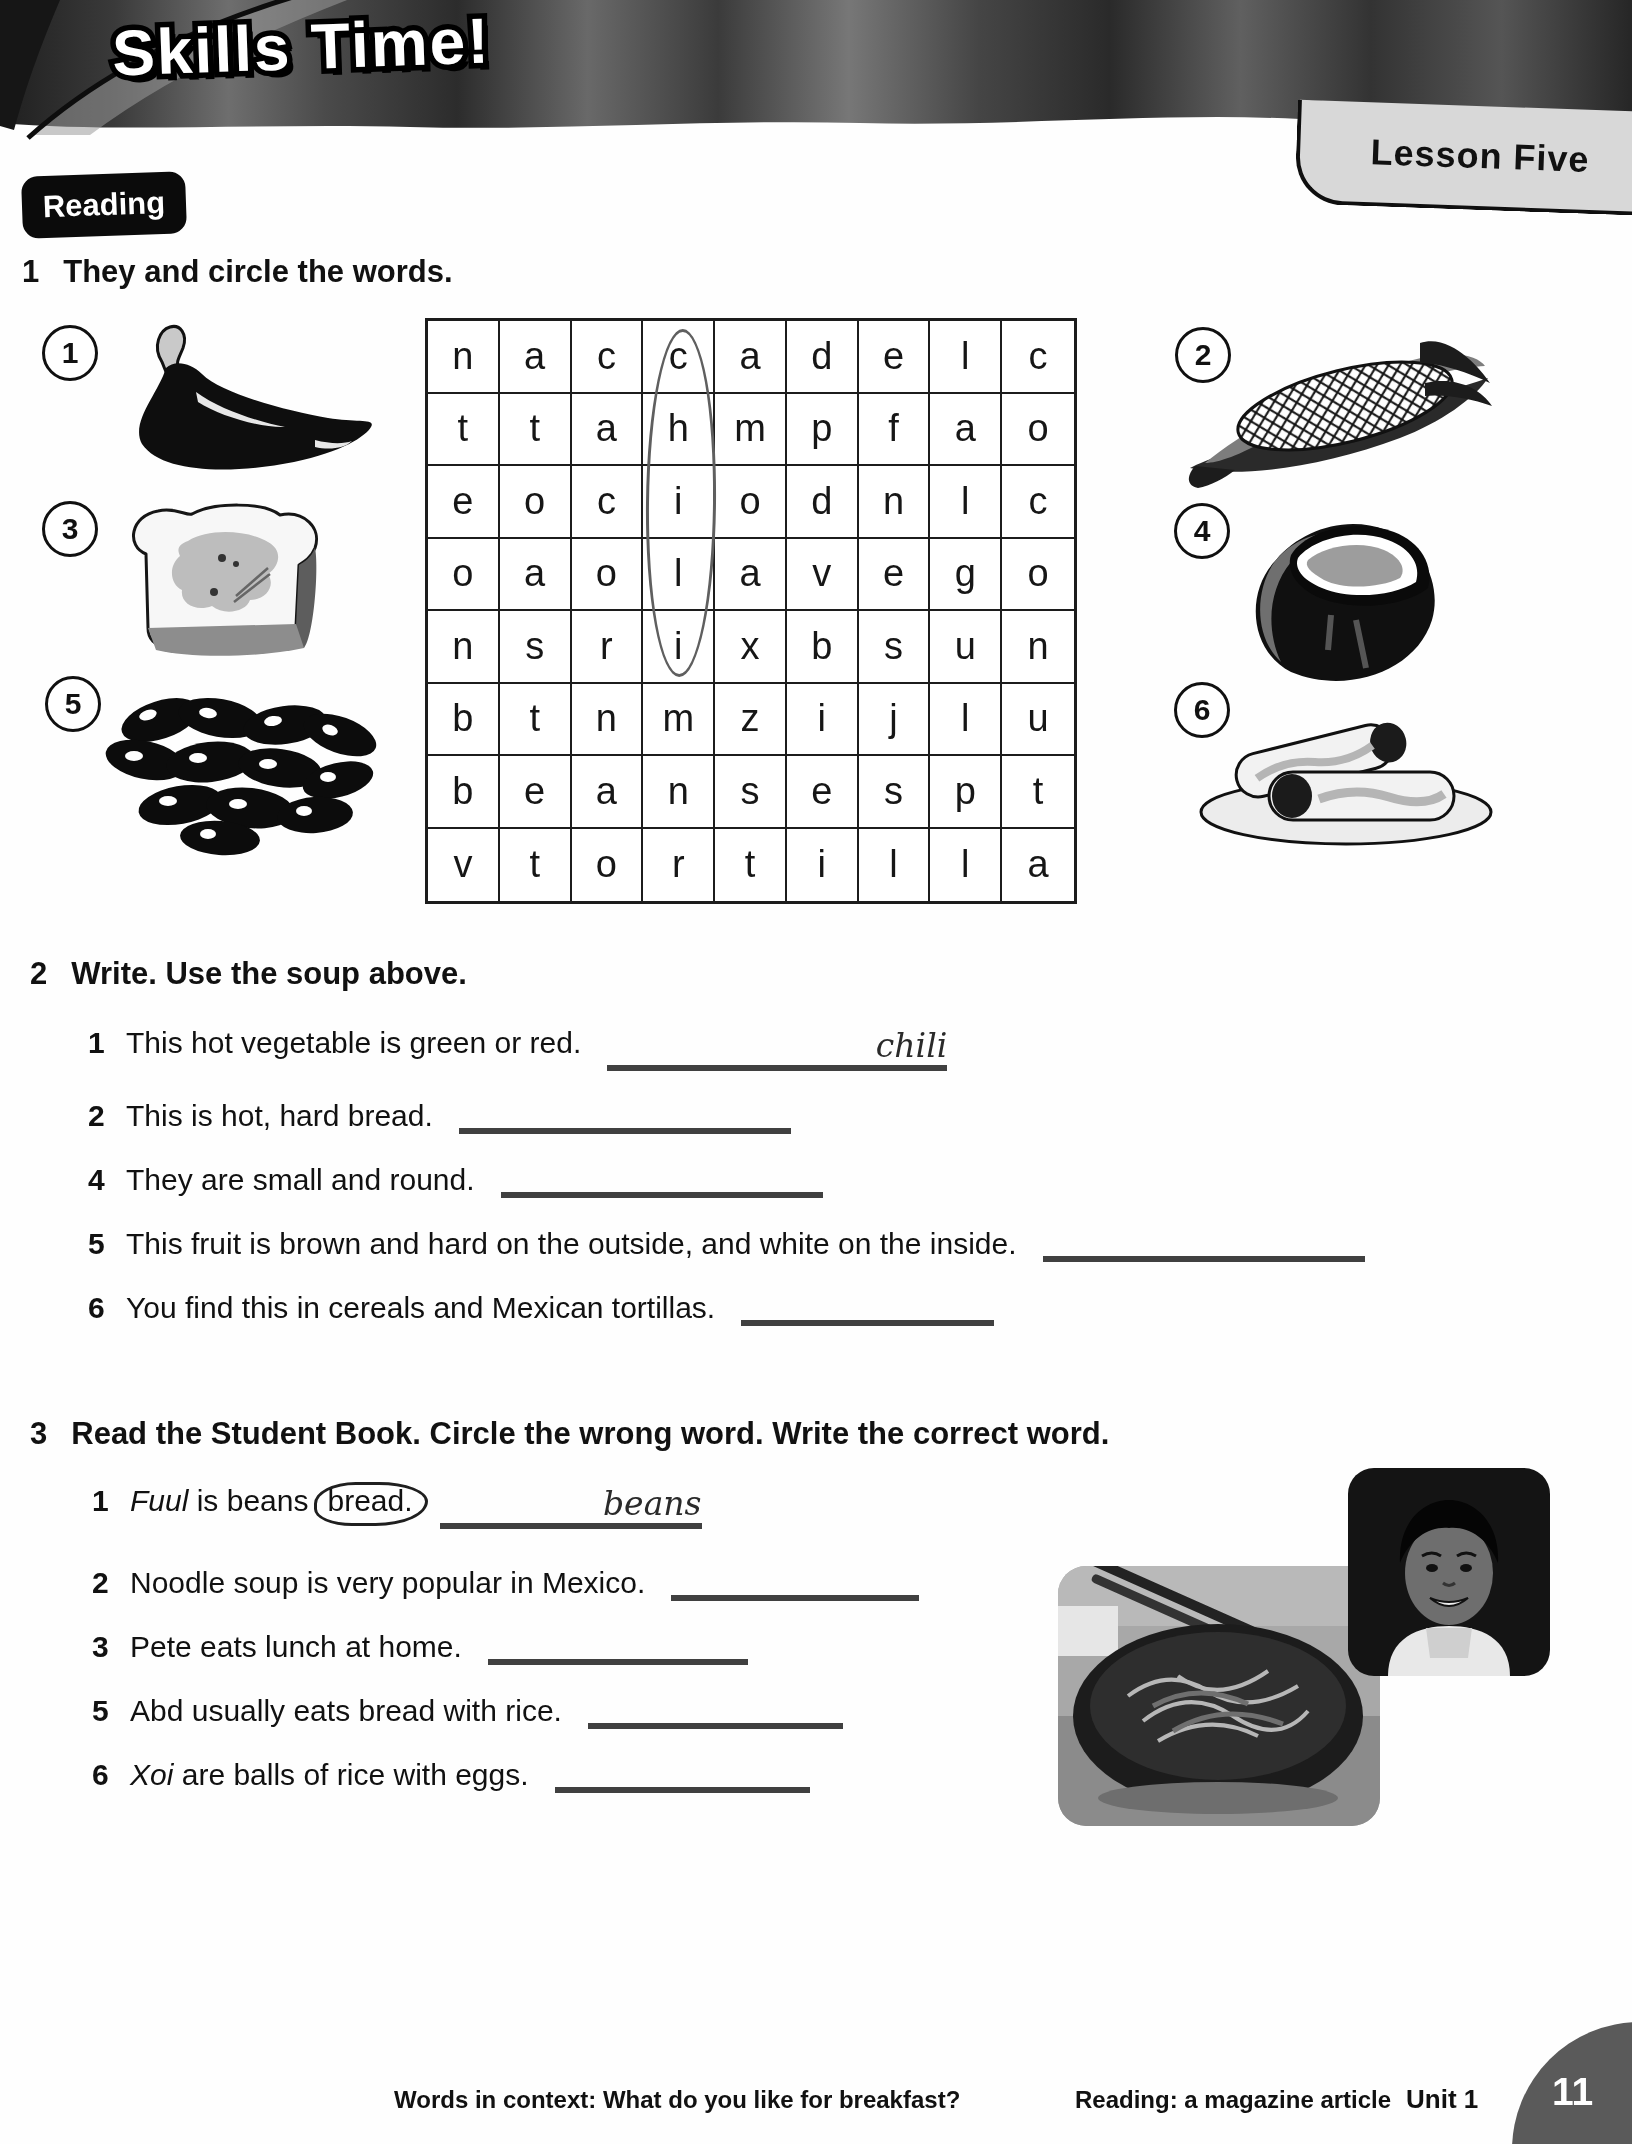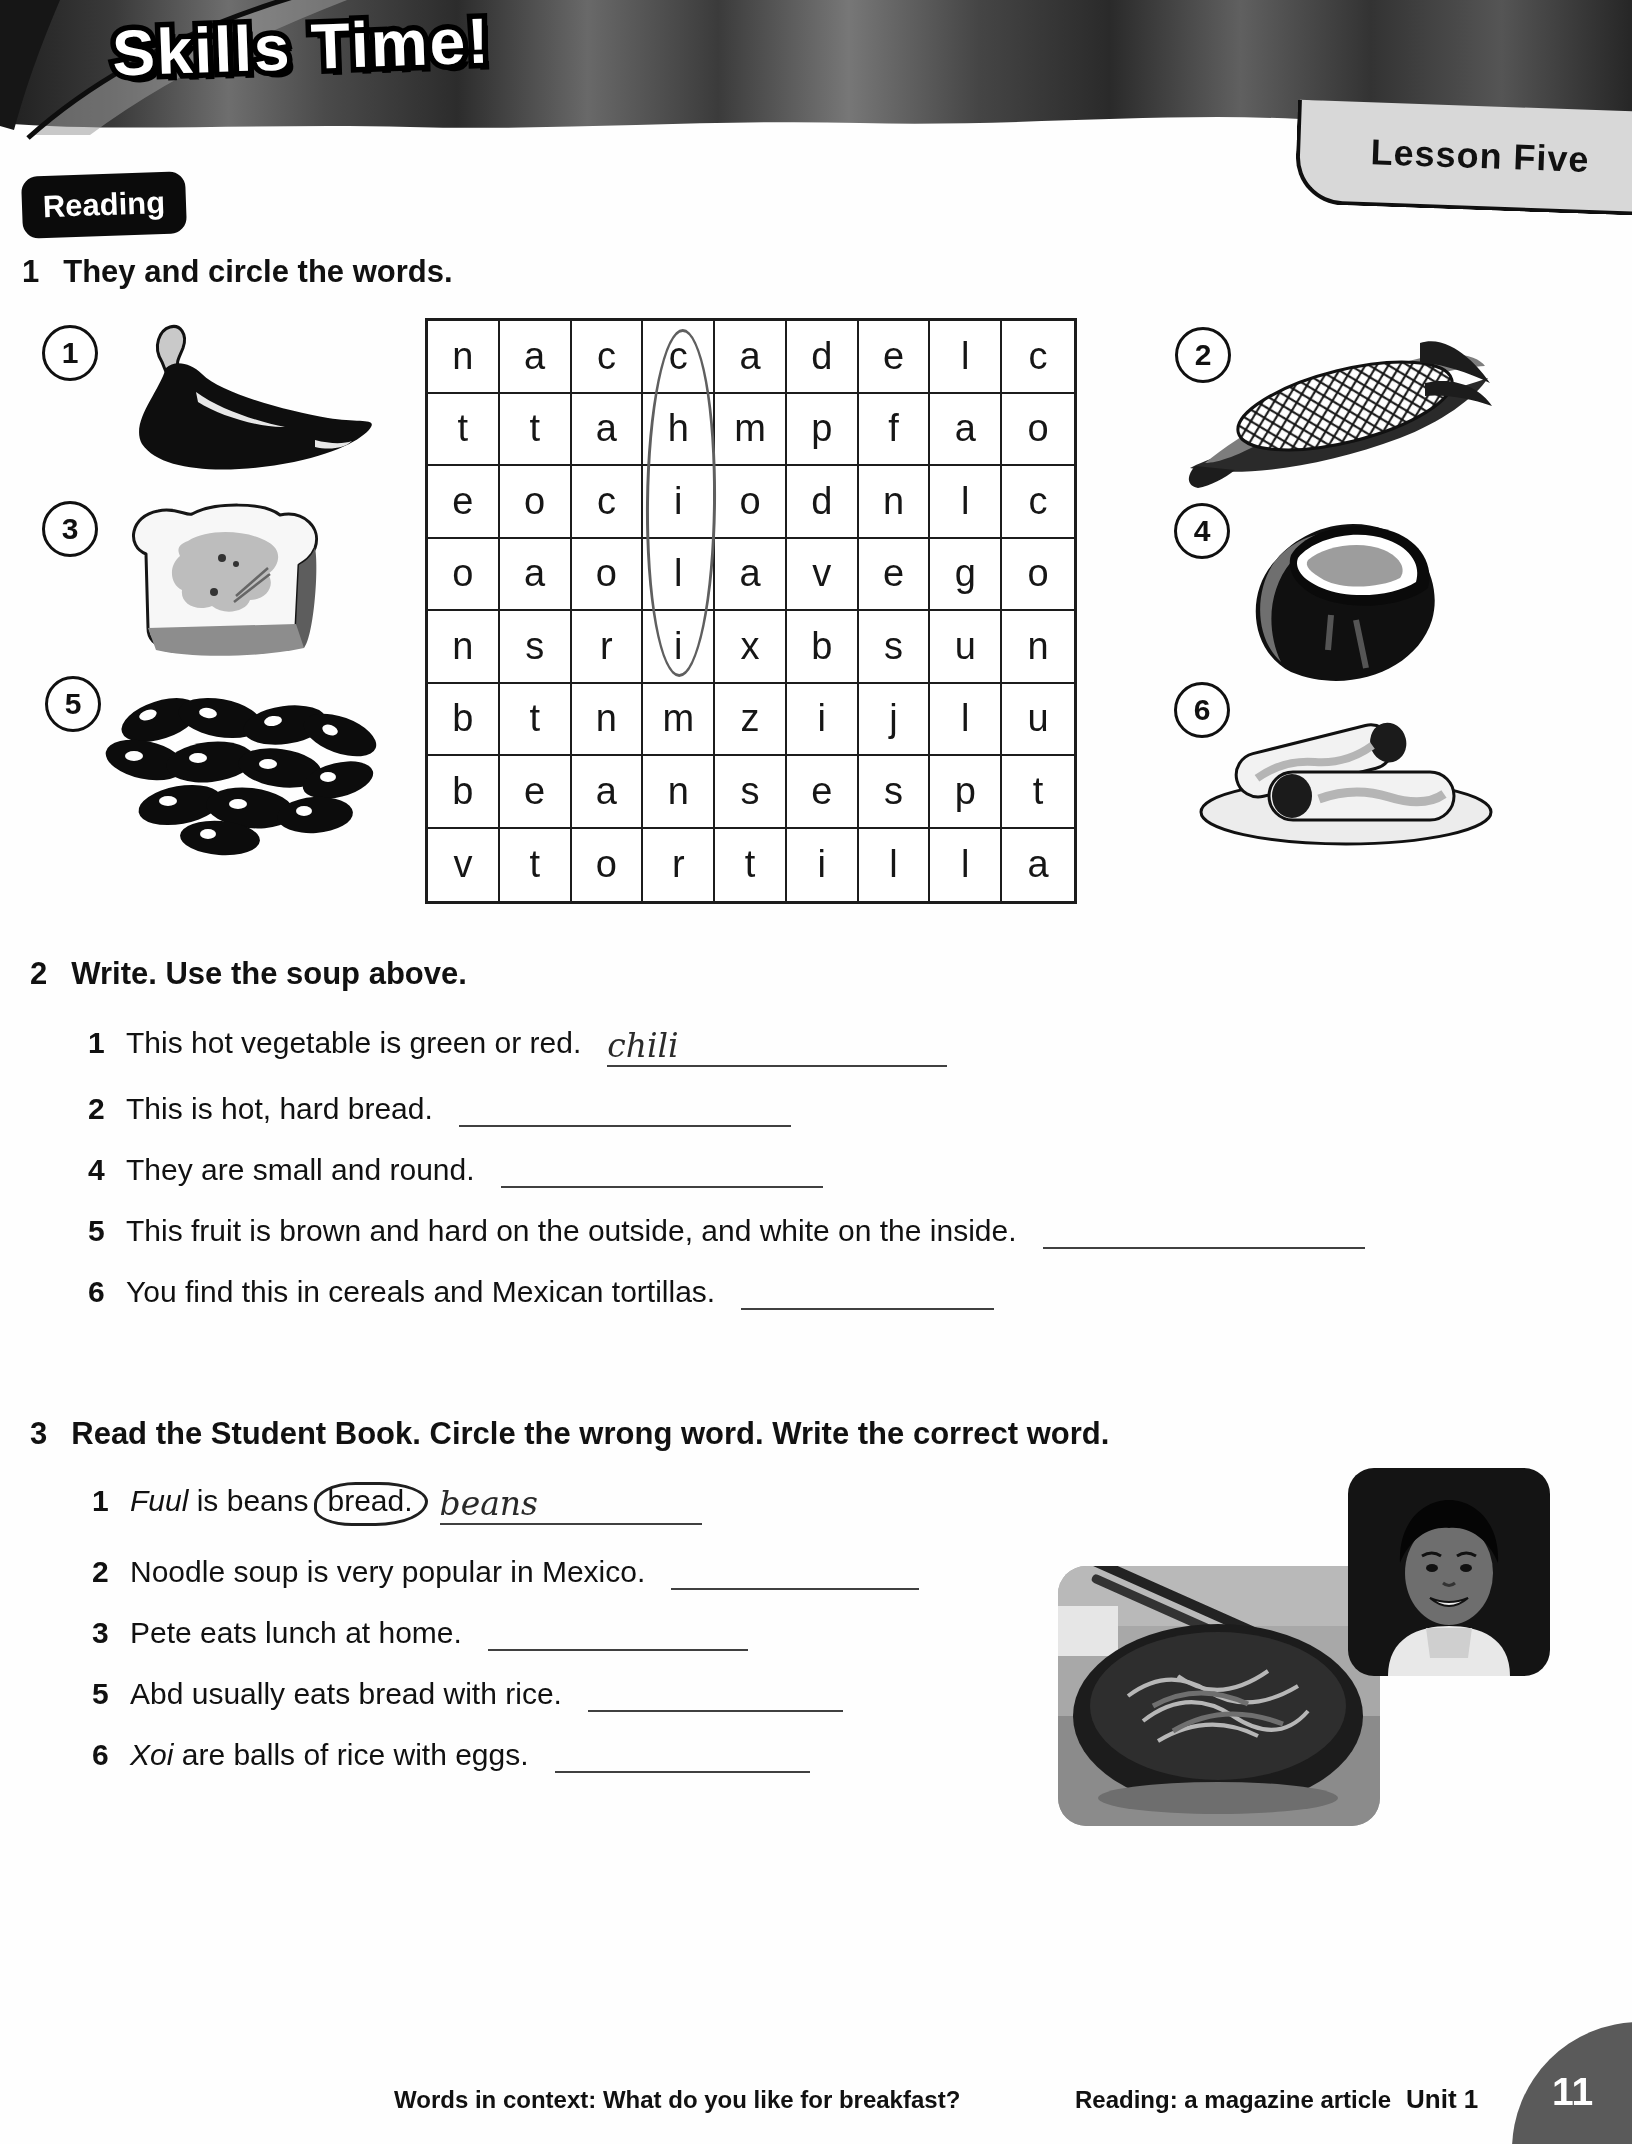--- a/index.html
+++ b/index.html
@@ -47,27 +47,27 @@
   
   #fig-chili{left:100px;top:322px;} #fig-bread{left:118px;top:496px;} #fig-beans{left:90px;top:680px;}
   #fig-corn{left:1180px;top:328px;} #fig-coconut{left:1236px;top:500px;} #fig-tortillas{left:1194px;top:704px;}
 
   
   #ex2-items{left:88px;top:1024px;width:1460px;font-size:30px;}
   #ex3-items{left:92px;top:1482px;width:1160px;font-size:30px;}
   .item{margin-bottom:23px;white-space:nowrap;line-height:38px;}
   .inum{display:inline-block;width:38px;font-weight:bold;}
   .it{font-style:italic;}
-  .ansline{display:inline-block;border-bottom:2px solid #404040;margin-left:26px;
-      text-align:left;height:34px;vertical-align:-8px;}
+  .ansline{display:inline-block;border-bottom:6px solid #404040;margin-left:26px;
+      text-align:right;height:34px;vertical-align:-8px;}
   .hand{font-family:"DejaVu Serif",serif;font-style:italic;font-size:33px;color:#2a2a2a;
       display:inline-block;transform:translateY(-4px);}
   .circled{display:inline-block;border:3px solid #1f1f1f;
       border-radius:46% 54% 58% 42% / 62% 55% 70% 48%;
-      padding:0px 12px 6px 10px;margin:0 2px 4px 6px;line-height:32px;}
+      padding:0px 12px 6px 10px;margin:0 2px 12px 6px;line-height:32px;}
   #ex2-items .item:nth-child(1) .ansline{width:340px;}
   #ex2-items .item:nth-child(2) .ansline{width:332px;}
   #ex2-items .item:nth-child(3) .ansline{width:322px;}
   #ex2-items .item:nth-child(4) .ansline{width:322px;}
   #ex2-items .item:nth-child(5) .ansline{width:253px;}
   #ex2-items .item:nth-child(6) .ansline{width:318px;}
   #ex3-items .item:nth-child(1) .ansline{width:262px;margin-left:10px;}
   #ex3-items .item:nth-child(2) .ansline{width:248px;}
   #ex3-items .item:nth-child(3) .ansline{width:260px;}
   #ex3-items .item:nth-child(4) .ansline{width:255px;}

